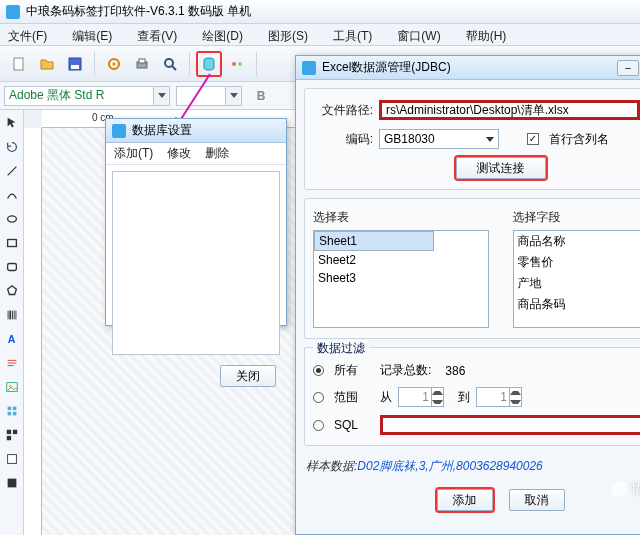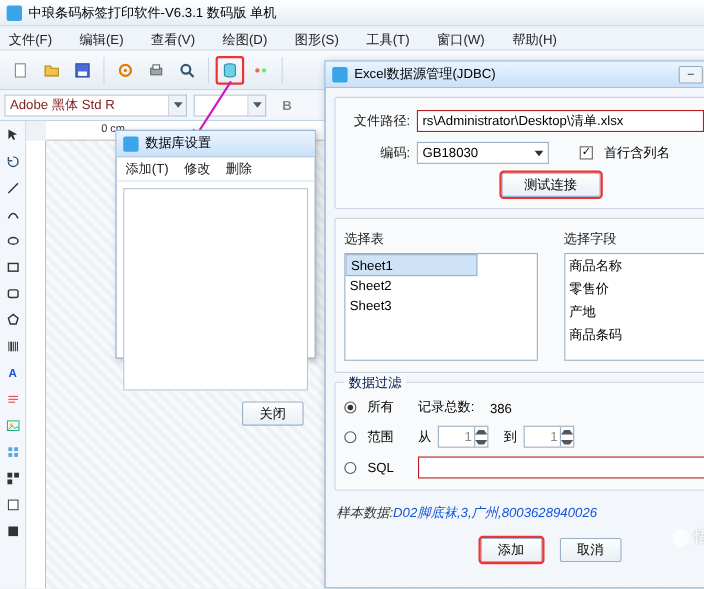--- a/index.html
+++ b/index.html
@@ -7,21 +7,21 @@
   .main-win { position:absolute; left:0; top:0; width:640px; height:535px; background:#f0f3f7; }
   .titlebar { height:24px; background:linear-gradient(#fdfefe,#e7eef6); display:flex; align-items:center; padding:0 6px; border-bottom:1px solid #c5d4e3; }
   .titlebar .ico { width:14px; height:14px; background:#3aa5e8; margin-right:6px; border-radius:2px; }
   .menubar { height:22px; background:#eff4fa; display:flex; align-items:flex-end; gap:25px; padding:0 8px; border-bottom:1px solid #c5d4e3; color:#222; }
   .toolbar { height:36px; background:linear-gradient(#f9fbfd,#e6edf5); display:flex; align-items:center; padding:0 6px; gap:2px; border-bottom:1px solid #c5d4e3; }
   .tbtn { width:26px; height:26px; display:flex; align-items:center; justify-content:center; border:1px solid transparent; border-radius:3px; }
   .tbtn svg { width:16px; height:16px; }
   .tbtn.hl { border:2px solid #e33; padding:0; }
   .sep { width:1px; height:24px; background:#cbd6e2; margin:0 4px; }
   .fontbar { height:28px; background:#f3f7fb; display:flex; align-items:center; padding:0 4px; gap:6px; border-bottom:1px solid #c5d4e3; }
-  .fontname { width:150px; height:20px; border:1px solid #b8c6d6; background:#fff; color:#7f1d1d; padding:0 4px; display:flex; align-items:center;text-align:right; }
+  .fontname { width:150px; height:20px; border:1px solid #b8c6d6; background:#fff; color:#15803d; padding:0 4px; display:flex; align-items:center;text-align:right; }
   .dd-btn { width:16px; height:20px; border:1px solid #b8c6d6; border-left:none; background:#eef3f8; display:flex; align-items:center; justify-content:center; }
   .dd-tri { width:0; height:0; border-left:4px solid transparent; border-right:4px solid transparent; border-top:5px solid #555; }
   .tools-left { position:absolute; left:0; top:110px; width:24px; bottom:0; background:#f3f7fb; border-right:1px solid #c5d4e3; }
   .tools-left .tl { width:22px; height:22px; margin:2px auto; display:flex; align-items:center; justify-content:center; }
   .tools-left .tl svg { width:14px; height:14px; }
   .canvas-area { position:absolute; left:24px; top:110px; right:0; bottom:0; background:#eef2f6; }
   .ruler-h { height:18px; background:#fff; border-bottom:1px solid #bbb; margin-left:18px; font-size:10px; color:#333; position:relative; }
   .ruler-h .tick { position:absolute; top:2px; }
   .ruler-v { position:absolute; left:0; top:18px; width:18px; bottom:0; background:#fff; border-right:1px solid #bbb; }
   .canvas { position:absolute; left:18px; top:18px; right:0; bottom:0; background:repeating-linear-gradient(45deg,#f7f9fb,#f7f9fb 4px,#eef2f6 4px,#eef2f6 8px); }
@@ -41,21 +41,21 @@
 
   
   .dlg2 { position:absolute; left:295px; top:55px; width:411px; height:480px; background:#f3f7fb; border:1px solid #7fa7cf; box-shadow:2px 2px 8px rgba(0,0,0,.3); }
   .dlg2 .hd { height:24px; background:linear-gradient(#eaf4ff,#c9e1f8); display:flex; align-items:center; padding:0 6px; gap:6px; border-bottom:1px solid #a8c2dd; }
   .dlg2 .hd .ico { width:14px;height:14px;background:#3aa5e8;border-radius:2px; }
   .dlg2 .hd .spacer { flex:1; }
   .dlg2 .hd .wbtn { width:22px; height:16px; border:1px solid #9ab; background:#eef4fa; border-radius:2px; margin-left:2px; display:flex; align-items:center; justify-content:center; font-size:10px; }
   .grp { margin:8px 8px 6px 8px; border:1px solid #cbd6e2; border-radius:2px; padding:10px 8px 10px 8px; position:relative; background:#f8fafc; }
   .row { display:flex; align-items:center; margin-bottom:8px; gap:6px; }
   .lbl { width:60px; text-align:right; color:#222; }
-  .txt { flex:1; height:20px; border:1px solid #b91c1c; background:#fff; padding:0 4px; display:flex; align-items:center; overflow:hidden; white-space:nowrap; }
+  .txt { flex:1; height:20px; border:3px solid #b91c1c; background:#fff; padding:0 4px; display:flex; align-items:center; overflow:hidden; white-space:nowrap; }
   .sel { width:120px; height:20px; border:1px solid #9ab0c6; background:#fff; display:flex; align-items:center; padding:0 4px; position:relative; }
   .sel .tri { position:absolute; right:4px; width:0;height:0;border-left:4px solid transparent;border-right:4px solid transparent;border-top:5px solid #333; }
   .chk { width:12px;height:12px;border:1px solid #666;background:#fff;display:inline-flex;align-items:center;justify-content:center;font-size:10px;line-height:1; }
   .listbox { border:1px solid #9ab0c6; background:#fff; height:98px; overflow:hidden; font-size:12px; }
   .listbox .it { padding:2px 4px; }
   .listbox .it.sel { background:#cfe3f8; }
   .two { display:flex; gap:24px; }
   .two > div { flex:1; }
   .two .cap { margin-bottom:4px; color:#222; }
   .filter-grp legend, .grp-title { position:absolute; top:-8px; left:8px; background:#f8fafc; padding:0 4px; color:#014; }

